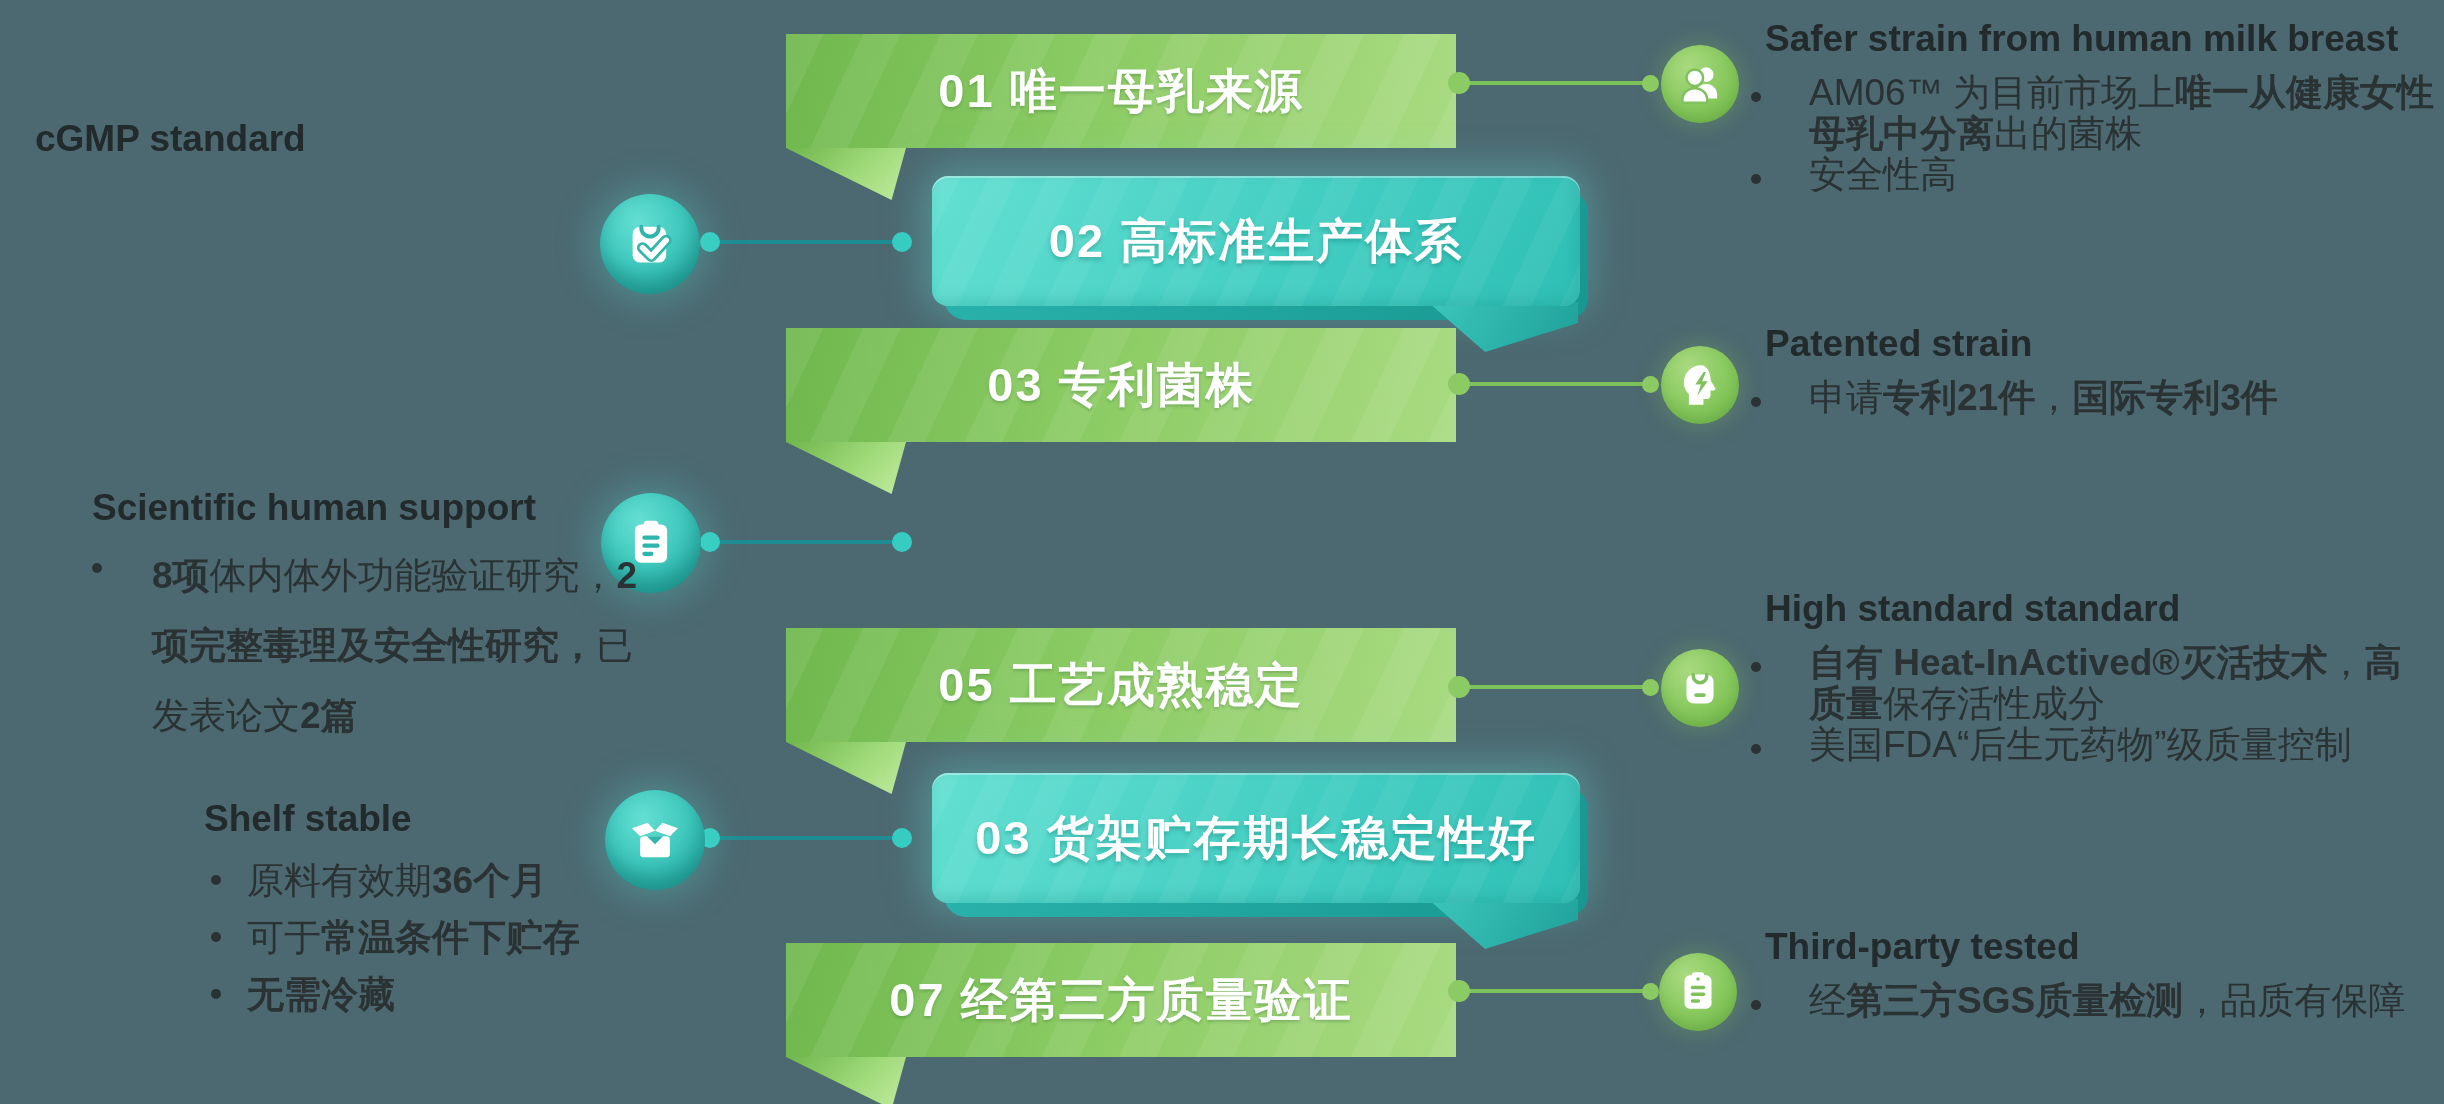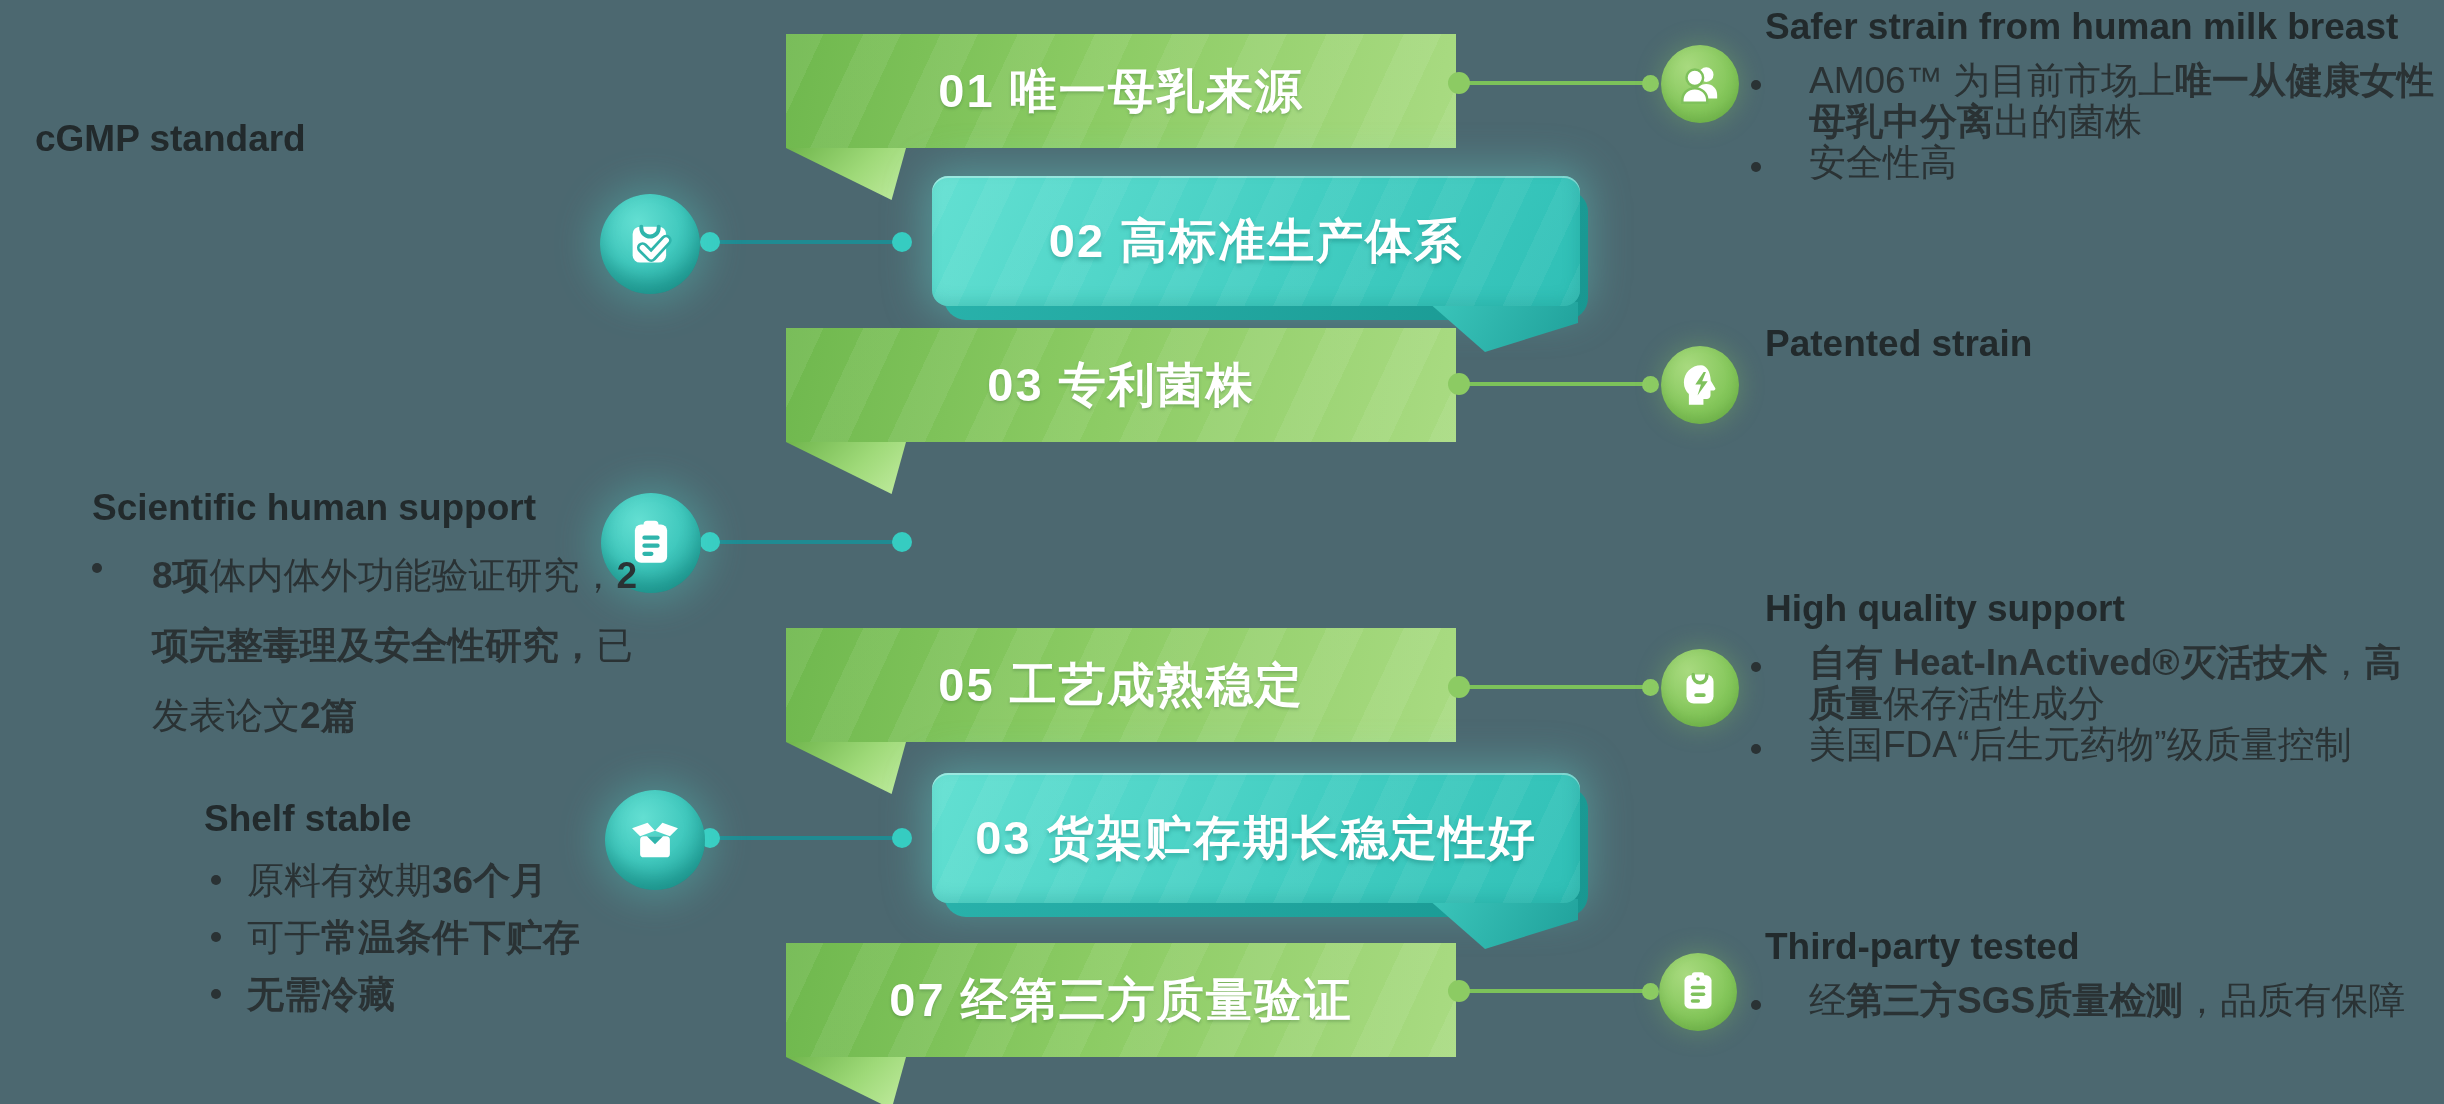--- a/index.html
+++ b/index.html
@@ -231,38 +231,42 @@
     <div class="brow">
       <span class="bdot"></span>
       <div class="btext"><span>可于</span><span class="b">常温条件下贮存</span></div>
     </div>
     <div class="brow">
       <span class="bdot"></span>
       <div class="btext"><span class="b">无需冷藏</span></div>
     </div>
   </div>
 
-  <div class="block rblk" style="left:1745px;top:6px;width:690px">
+  <div class="block rblk" style="left:1745px;top:18px;width:690px">
     <div class="bheading">Safer strain from human milk breast</div>
     <div class="brow">
       <span class="bdot"></span>
       <div class="btext"><span>AM06™ 为目前市场上</span><span class="b">唯一从健康女性母乳中分离</span><span>出的菌株</span></div>
     </div>
     <div class="brow">
       <span class="bdot"></span>
       <div class="btext">安全性高</div>
     </div>
   </div>
 
   <div class="block rblk" style="left:1745px;top:323px;width:690px">
     <div class="bheading">Patented strain</div>
+    <div class="brow">
+      <span class="bdot"></span>
+      <div class="btext"><span>申请</span><span class="b">专利21件</span><span>，</span><span class="b">国际专利3件</span></div>
+    </div>
   </div>
 
   <div class="block rblk" style="left:1745px;top:588px;width:690px">
-    <div class="bheading">High quality support</div>
+    <div class="bheading">High standard standard</div>
     <div class="brow">
       <span class="bdot"></span>
       <div class="btext"><span class="b">自有 Heat-InActived®灭活技术</span><span>，</span><span class="b">高质量</span><span>保存活性成分</span></div>
     </div>
     <div class="brow">
       <span class="bdot"></span>
       <div class="btext">美国FDA“后生元药物”级质量控制</div>
     </div>
   </div>
 

